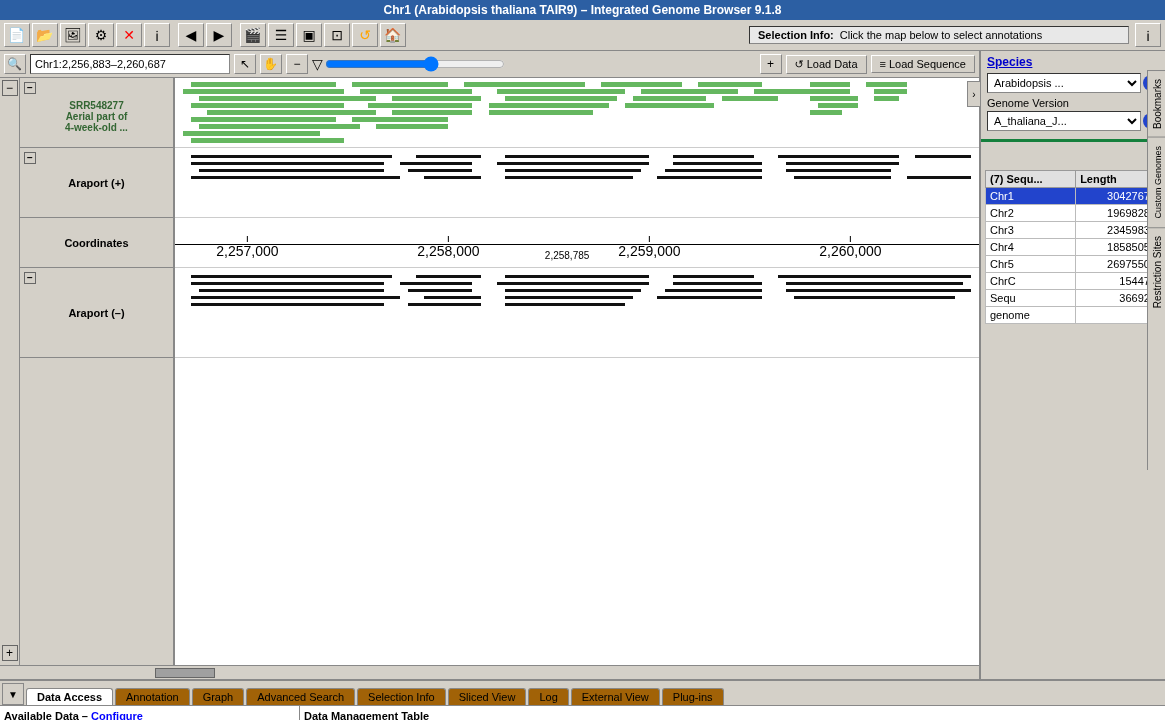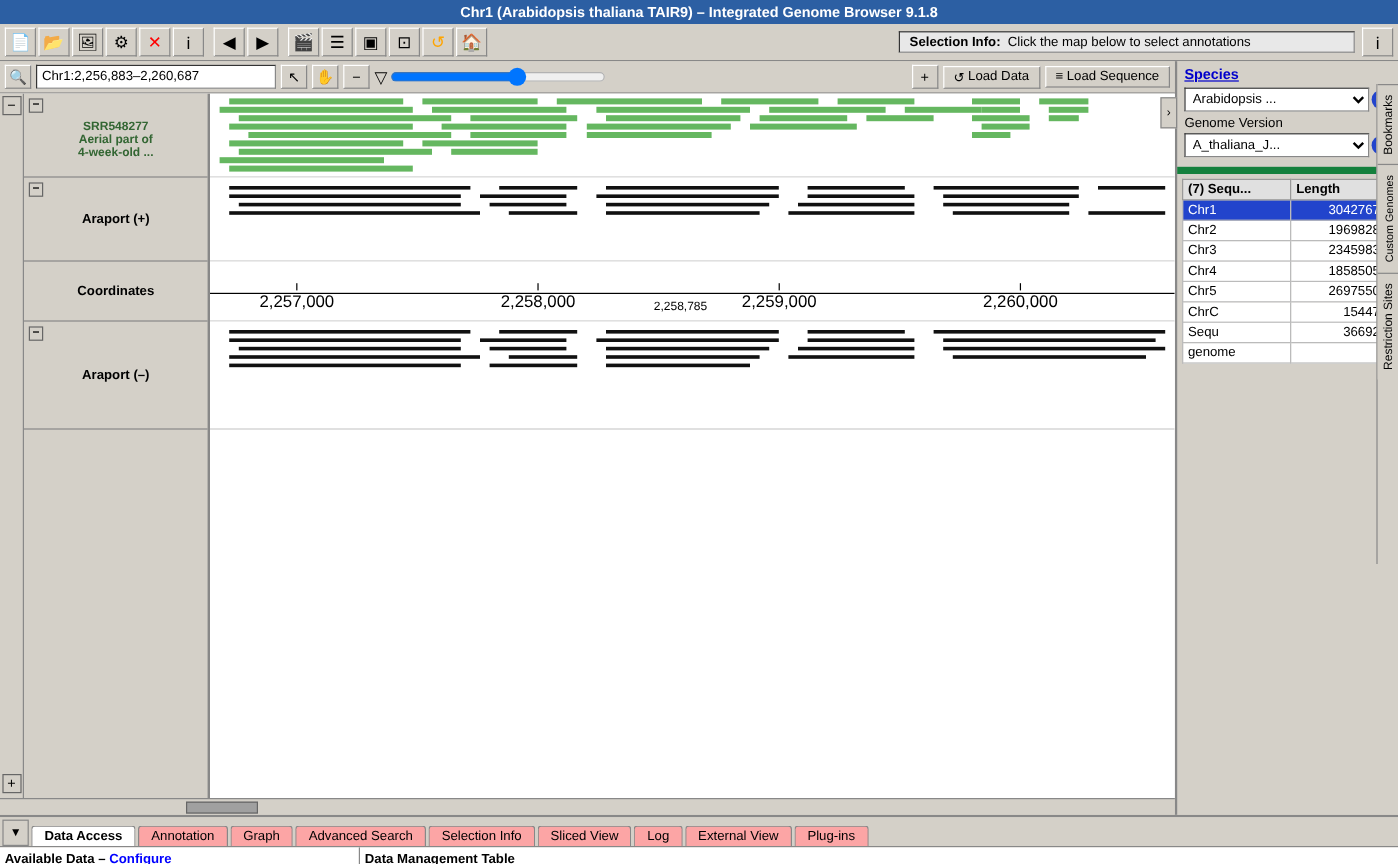--- a/index.html
+++ b/index.html
@@ -230,21 +230,21 @@
     #right-panel {
       width: 185px;
       background: #d4d0c8;
       border-left: 1px solid #888;
       display: flex;
       flex-direction: column;
     }
 
     #species-section {
       padding: 4px 6px;
-      border-bottom: 6px solid #15803d;
+      border-bottom: 3px solid #15803d;
     }
     .section-title {
       font-size: 12px;
       font-weight: bold;
       color: #0000cc;
       text-decoration: underline;
       margin-bottom: 4px;
     }
     .dropdown-row {
       display: flex; align-items: center; gap: 2px;
@@ -306,21 +306,21 @@
     }
     #bottom-tabs {
       display: flex; align-items: flex-end;
       background: #d4d0c8;
       border-bottom: 1px solid #888;
       padding: 2px 2px 0;
       gap: 2px;
     }
     .bottom-tab {
       padding: 2px 10px;
-      background: #fca5a5;
+      background: #a16207;
       border: 1px solid #888;
       border-bottom: none;
       cursor: pointer;
       font-size: 11px;
       border-top-left-radius: 3px;
       border-top-right-radius: 3px;
     }
     .bottom-tab.active {
       background: white;
       font-weight: bold;
@@ -643,21 +643,21 @@
       </div>
       <div class="dropdown-label" style="margin-bottom:2px;">Genome Version</div>
       <div class="dropdown-row">
         <select class="dropdown-select">
           <option>A_thaliana_J...</option>
         </select>
         <div class="dropdown-arrow">▶</div>
       </div>
     </div>
 
-    <div style="padding:4px;">
+    <div style="padding:4px;margin-top:24px;">
       <table id="seq-table">
         <thead>
           <tr>
             <th><span>(7) Sequ...</span></th>
             <th><span>Length</span></th>
           </tr>
         </thead>
         <tbody id="seq-tbody">
         <tr class="seq-row-selected">
               <td>Chr1</td>

